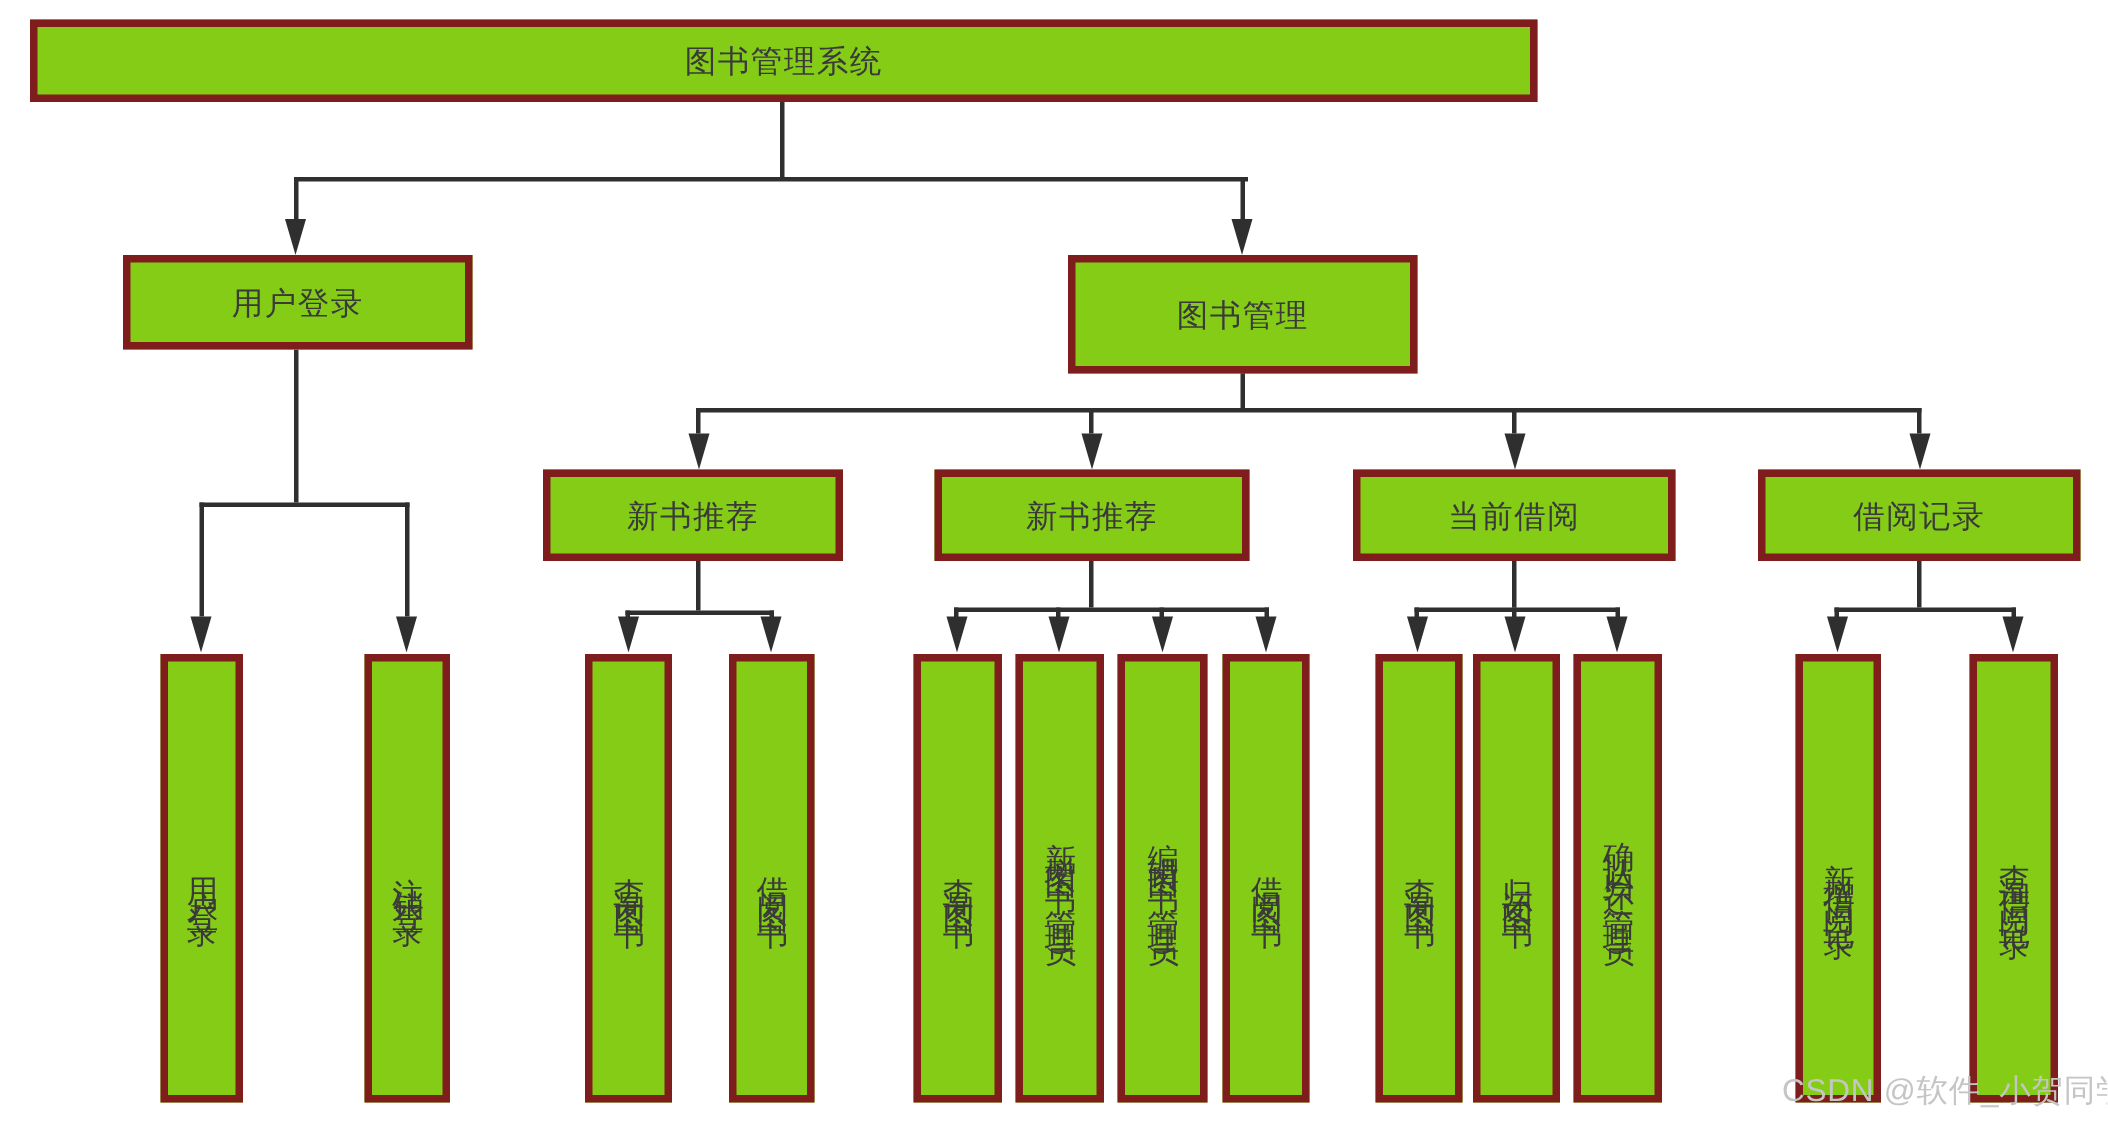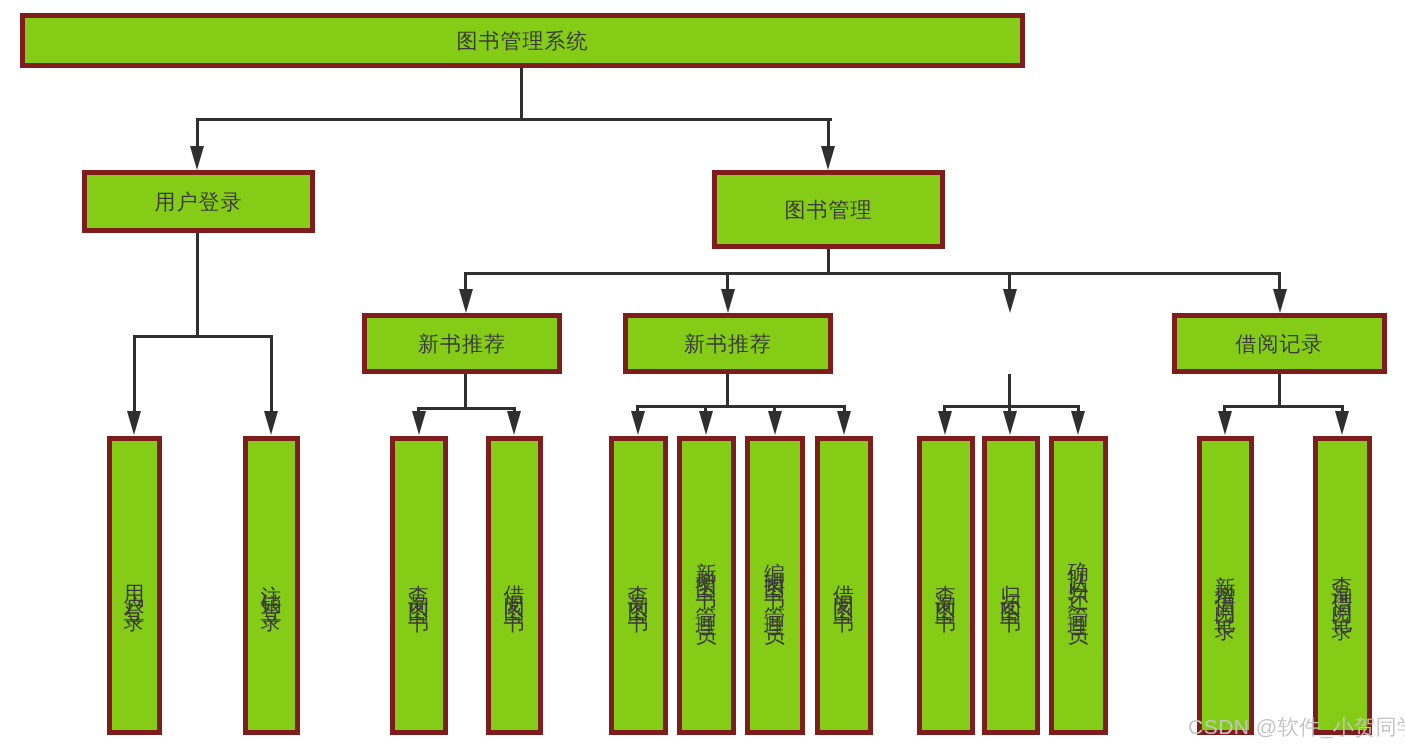--- a/index.html
+++ b/index.html
@@ -86,20 +86,21 @@
   <div class="arw" style="left:459px;top:289px"></div>
   <div class="ln" style="left:726px;top:272px;width:3px;height:17px"></div>
   <div class="arw" style="left:721px;top:289px"></div>
   <div class="ln" style="left:1008px;top:272px;width:3px;height:17px"></div>
   <div class="arw" style="left:1003px;top:289px"></div>
   <div class="ln" style="left:1278px;top:272px;width:3px;height:17px"></div>
   <div class="arw" style="left:1273px;top:289px"></div>
 
   <div class="box" style="left:362px;top:313px;width:200px;height:61px">新书推荐</div>
   <div class="box" style="left:623px;top:313px;width:210px;height:61px">新书推荐</div>
+  <div class="box" style="left:902px;top:313px;width:215px;height:61px">当前借阅</div>
   <div class="box" style="left:1172px;top:313px;width:215px;height:61px">借阅记录</div>
 
   <div class="ln" style="left:464px;top:374px;width:3px;height:33px"></div>
   <div class="ln" style="left:417px;top:407px;width:99px;height:3px"></div>
   <div class="ln" style="left:417px;top:407px;width:3px;height:5px"></div>
   <div class="arw" style="left:412px;top:411px"></div>
   <div class="ln" style="left:513px;top:407px;width:3px;height:5px"></div>
   <div class="arw" style="left:507px;top:411px"></div>
 
   <div class="ln" style="left:726px;top:374px;width:3px;height:31px"></div>

